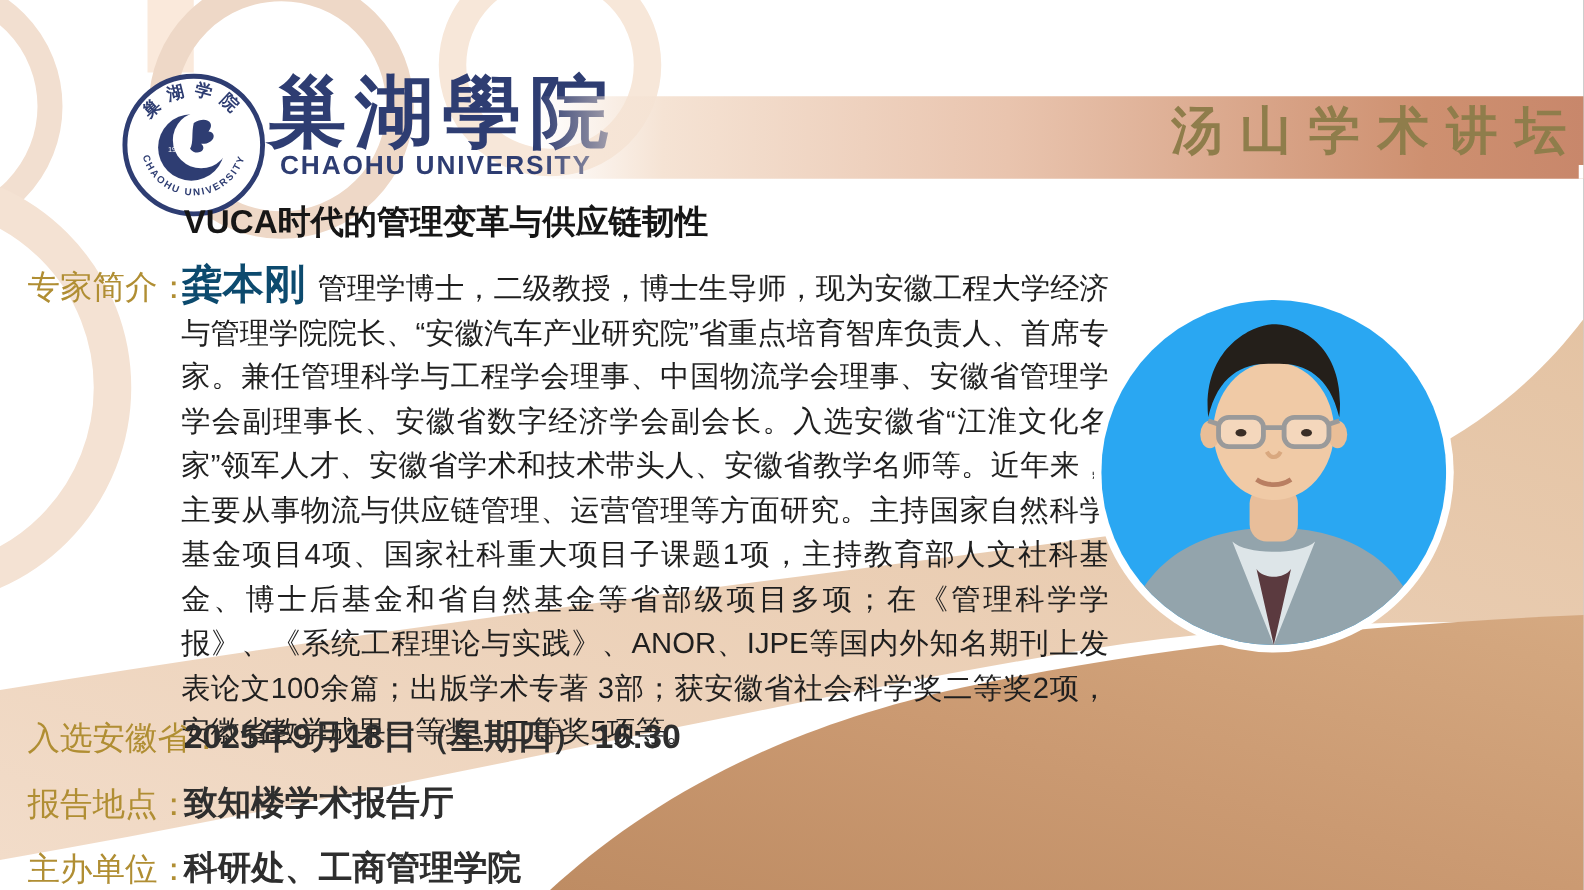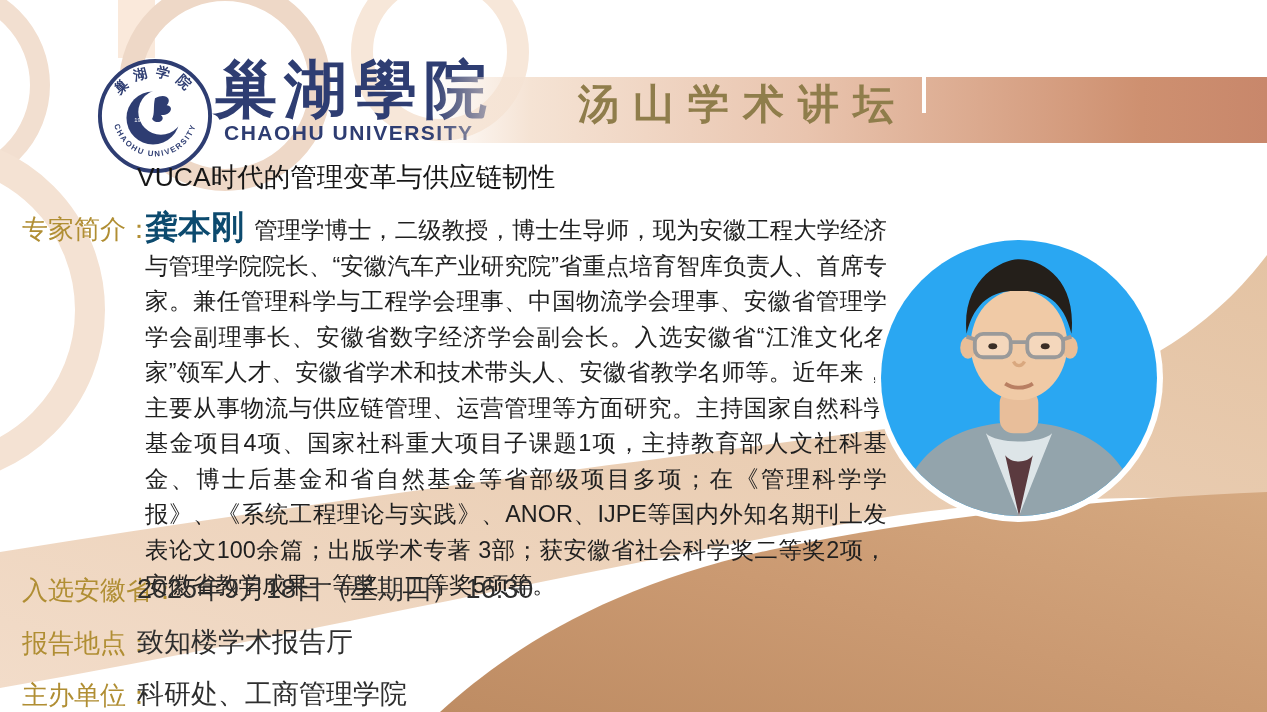--- a/index.html
+++ b/index.html
@@ -28,40 +28,40 @@
   }
   .univ-en{
     position:absolute;left:224px;top:121px;
     font-size:21px;font-weight:bold;color:var(--navy);letter-spacing:1.5px;
     white-space:nowrap;
   }
   .banner{
     position:absolute;left:430px;top:77px;width:837px;height:66px;
     background:linear-gradient(90deg, rgba(250,240,232,0) 0%, #F5E3D4 12%,
                #E9C4AE 45%, #CE9070 85%, #C8876B 100%);
-    display:flex;align-items:flex-start;
+    display:flex;align-items:flex-end;flex-direction:column;
   }
   .banner-forum{
     margin-left:148px;font-size:41px;font-weight:bold;color:#8F7D4B;
     letter-spacing:14px;white-space:nowrap;
   }
   .banner-divider{width:4px;height:36px;background:#FFFFFF;margin:0 0 0 14px;}
   .banner-session{
     margin-left:26px;font-size:31px;font-weight:600;color:#FFFFFF;
     font-family:"DejaVu Serif","Liberation Serif",serif;
     letter-spacing:9px;white-space:nowrap;
   }
 
   
   .field-label{
     position:absolute;left:22px;font-size:26px;font-weight:500;
     color:var(--label-gold);white-space:nowrap;
   }
   .field-value{
-    position:absolute;left:137px;font-weight:normal;color:var(--value-dark);
+    position:absolute;left:147px;font-weight:bold;color:var(--value-dark);
     white-space:nowrap;
   }
   .lbl-title{top:160px;}
   .val-title{top:159px;font-size:26.5px;color:#161616;}
   .lbl-bio{top:212px;}
   .bio-para{
     position:absolute;left:145px;top:209px;width:742px;
     font-size:23.4px;line-height:35.5px;color:#1F1F1F;
     text-align:justify;text-justify:inter-character;
   }

